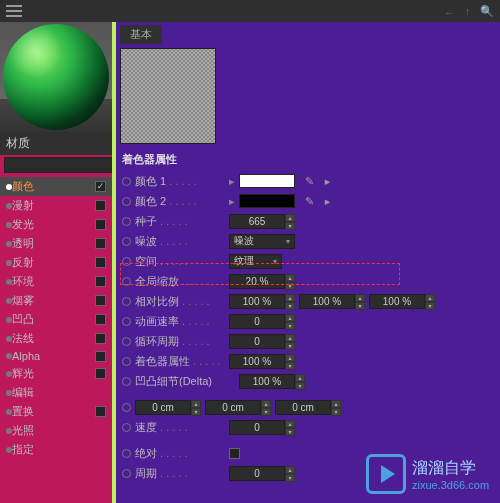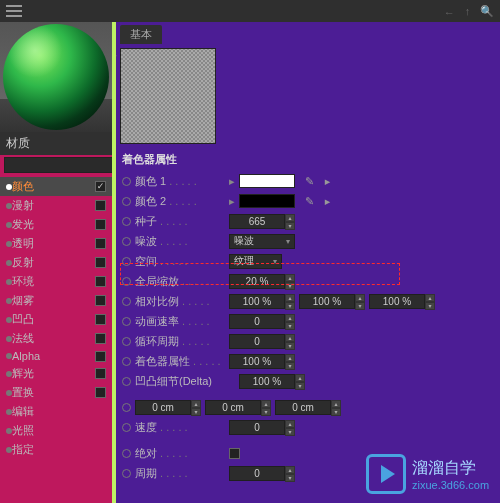--- a/index.html
+++ b/index.html
@@ -134,26 +134,26 @@
           <span class="label">Alpha</span>
           <span class="cb"></span>
         </div>
         <div class="ch">
           <span class="dot"></span>
           <span class="label">辉光</span>
           <span class="cb"></span>
         </div>
         <div class="ch">
           <span class="dot"></span>
+          <span class="label">编辑</span>
+        </div>
+        <div class="ch">
+          <span class="dot"></span>
           <span class="label">置换</span>
           <span class="cb"></span>
-        </div>
-        <div class="ch">
-          <span class="dot"></span>
-          <span class="label">编辑</span>
         </div>
         <div class="ch">
           <span class="dot"></span>
           <span class="label">光照</span>
         </div>
         <div class="ch">
           <span class="dot"></span>
           <span class="label">指定</span>
         </div>
       </div>

